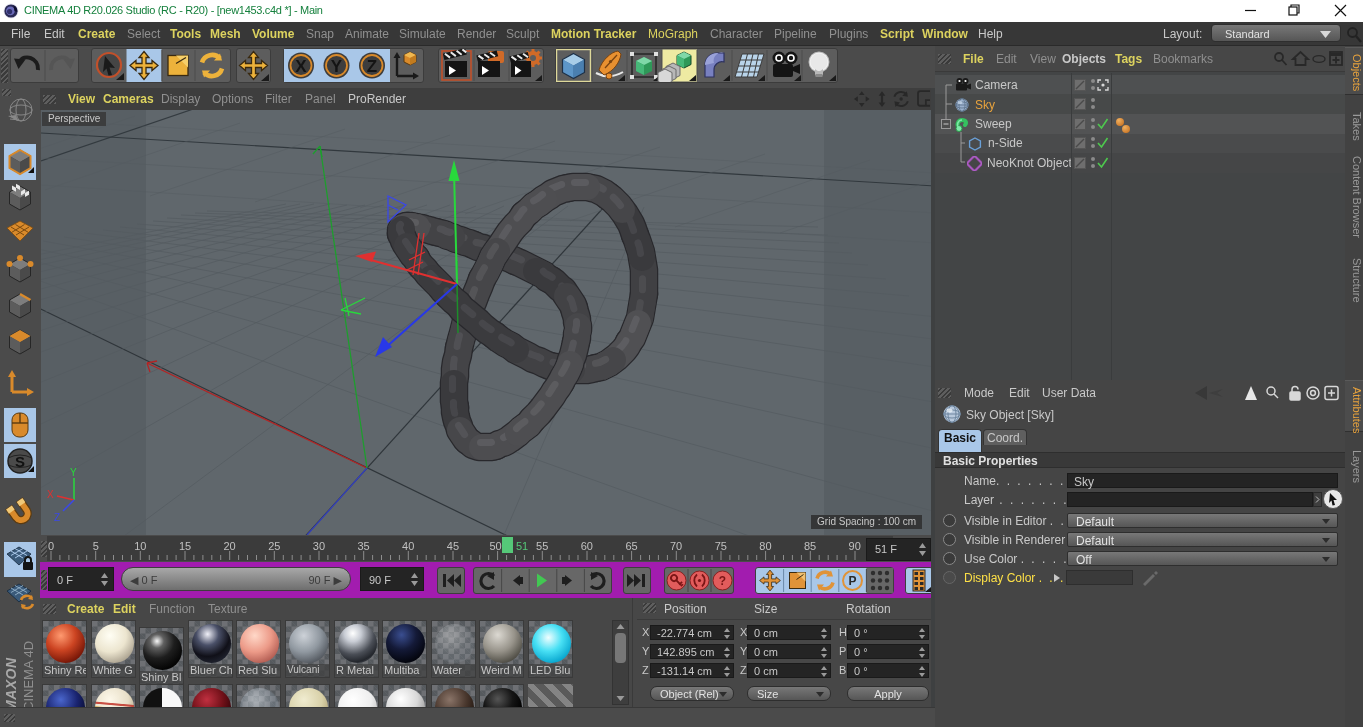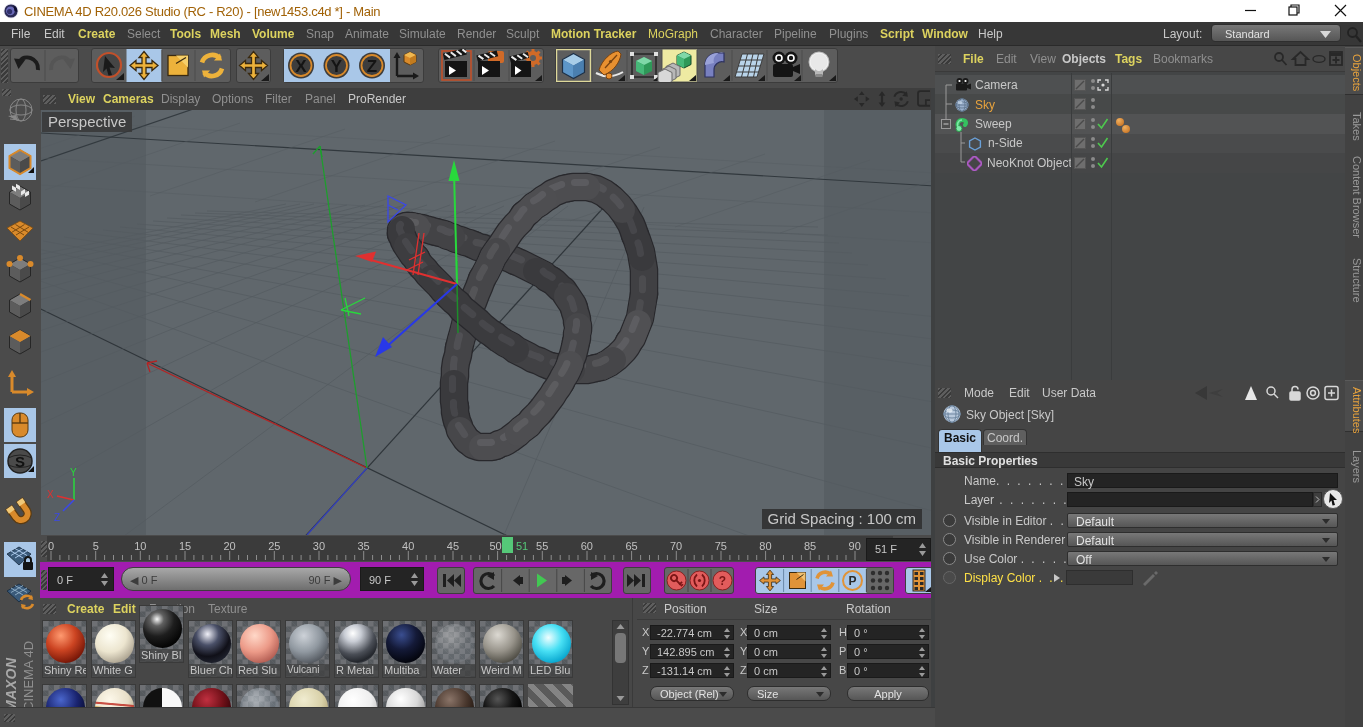--- a/index.html
+++ b/index.html
@@ -1,30 +1,30 @@
 <!DOCTYPE html>
 <html><head>
 <meta charset="utf-8">
 <style>
 * { margin:0; padding:0; box-sizing:border-box; }
 html,body { width:1363px; height:727px; overflow:hidden; background:#4b4b4b;
   font-family:"Liberation Sans", sans-serif; }
 .abs { position:absolute; }
 .titlebar { left:0; top:0; width:1363px; height:22px; background:#fff; }
-.titlebar .ttl { position:absolute; left:24px; top:4px; font-size:13px; color:#a16207; letter-spacing:-0.3px;text-align:center; }
+.titlebar .ttl { position:absolute; left:24px; top:4px; font-size:11px; color:#15803d; letter-spacing:-0.3px;text-align:center; }
 .menubar { left:0; top:22px; width:1363px; height:24px; background:#373737; border-bottom:1px solid #2a2a2a; }
 .menubar span { position:absolute; top:5px; font-size:12px; }
 .m-g { color:#909090; } .m-w { color:#c9c9c9; } .m-y { color:#ddd35f; }
 .toolbar { left:0; top:46px; width:1363px; height:42px; background:#4b4b4b; }
 .leftbar { left:0; top:88px; width:40px; height:620px; background:#4b4b4b; }
 .grip { background:repeating-linear-gradient(135deg,#5e5e5e 0 1.5px,#3a3a3a 1.5px 3.5px); }
 .vpmenu { left:40px; top:88px; width:895px; height:22px; background:#3e3e3e; }
 .vpmenu span { position:absolute; top:4px; font-size:12px; }
 .vpcanvas { left:41px; top:110px; width:890px; height:425px; background:#5f666b; border:1px solid #9a9a9a; border-bottom:none; }
-.vplabel { position:absolute; font-size:15px; color:#c8c8c8; background:rgba(55,55,55,0.85); padding:1px 6px 2px; }
+.vplabel { position:absolute; font-size:10px; color:#c8c8c8; background:rgba(55,55,55,0.85); padding:1px 6px 2px; }
 .ruler { left:40px; top:535px; width:895px; height:27px; background:#4b4b4b; }
 .rulerstrip { position:absolute; left:7px; top:1px; width:846px; height:25px; background:#3b3b3b; }
 .transport { left:40px; top:562px; width:895px; height:36px; background:#a21caf; }
 .matpanel { left:40px; top:598px; width:592px; height:109px; background:#474747; }
 .coordpanel { left:632px; top:598px; width:303px; height:109px; background:#474747; border-left:1px solid #3a3a3a; }
 .statusbar { left:0; top:707px; width:935px; height:20px; background:#4b4b4b; border-top:1px solid #383838; }
 .objpanel { left:935px; top:46px; width:410px; height:334px; background:#434546; }
 .attrpanel { left:935px; top:380px; width:410px; height:347px; background:#454545; }
 .tabstrip { left:1345px; top:46px; width:18px; height:681px; background:#424242; }
 .pmenu { position:absolute; left:0; top:0; width:100%; height:26px; background:#474747; }
@@ -788,21 +788,21 @@
   <span class="abs m-g" style="left:109px;top:4px;font-size:12px">Function</span>
   <span class="abs m-g" style="left:168px;top:4px;font-size:12px">Texture</span>
   <div class="abs" style="left:2px;top:22px;width:45px;height:58px;background-color:#6e7074;background-image:linear-gradient(45deg,#565a5e 25%,transparent 25%,transparent 75%,#565a5e 75%),linear-gradient(45deg,#565a5e 25%,transparent 25%,transparent 75%,#565a5e 75%);background-size:11px 11px;background-position:0 0,5.5px 5.5px;border:1px solid #3a3a3a">
       <div style="position:absolute;left:3px;top:3px;width:39px;height:39px;border-radius:50%;background:radial-gradient(circle at 38% 30%, #ff9a70, #cc4422 40%, #7a1808 75%, #4a0e04)"></div>
       <div style="position:absolute;left:0;bottom:0;width:100%;height:13px;background:rgba(62,62,62,0.72);color:#c6c6c6;font-size:11px;padding-left:1px;white-space:nowrap;overflow:hidden">Shiny Re</div>
     </div>
 <div class="abs" style="left:51px;top:22px;width:45px;height:58px;background-color:#6e7074;background-image:linear-gradient(45deg,#565a5e 25%,transparent 25%,transparent 75%,#565a5e 75%),linear-gradient(45deg,#565a5e 25%,transparent 25%,transparent 75%,#565a5e 75%);background-size:11px 11px;background-position:0 0,5.5px 5.5px;border:1px solid #3a3a3a">
       <div style="position:absolute;left:3px;top:3px;width:39px;height:39px;border-radius:50%;background:radial-gradient(circle at 38% 30%, #fffef4, #ece5cf 45%, #a89f8d 80%, #7a7264)"></div>
       <div style="position:absolute;left:0;bottom:0;width:100%;height:13px;background:rgba(62,62,62,0.72);color:#c6c6c6;font-size:11px;padding-left:1px;white-space:nowrap;overflow:hidden">White G</div>
     </div>
-<div class="abs" style="left:99px;top:7px;width:45px;height:58px;background-color:#6e7074;background-image:linear-gradient(45deg,#565a5e 25%,transparent 25%,transparent 75%,#565a5e 75%),linear-gradient(45deg,#565a5e 25%,transparent 25%,transparent 75%,#565a5e 75%);background-size:11px 11px;background-position:0 0,5.5px 5.5px;border:1px solid #3a3a3a">
+<div class="abs" style="left:99px;top:29px;width:45px;height:58px;background-color:#6e7074;background-image:linear-gradient(45deg,#565a5e 25%,transparent 25%,transparent 75%,#565a5e 75%),linear-gradient(45deg,#565a5e 25%,transparent 25%,transparent 75%,#565a5e 75%);background-size:11px 11px;background-position:0 0,5.5px 5.5px;border:1px solid #3a3a3a">
       <div style="position:absolute;left:3px;top:3px;width:39px;height:39px;border-radius:50%;background:radial-gradient(circle at 36% 26%, #f8f8f8, #606060 18%, #1e1e1e 45%, #050505 75%)"></div>
       <div style="position:absolute;left:0;bottom:0;width:100%;height:13px;background:rgba(62,62,62,0.72);color:#c6c6c6;font-size:11px;padding-left:1px;white-space:nowrap;overflow:hidden">Shiny Bl</div>
     </div>
 <div class="abs" style="left:148px;top:22px;width:45px;height:58px;background-color:#6e7074;background-image:linear-gradient(45deg,#565a5e 25%,transparent 25%,transparent 75%,#565a5e 75%),linear-gradient(45deg,#565a5e 25%,transparent 25%,transparent 75%,#565a5e 75%);background-size:11px 11px;background-position:0 0,5.5px 5.5px;border:1px solid #3a3a3a">
       <div style="position:absolute;left:3px;top:3px;width:39px;height:39px;border-radius:50%;background:radial-gradient(circle at 40% 26%, #f0f0f8, #4a5068 30%, #101018 60%, #2e3444)"></div>
       <div style="position:absolute;left:0;bottom:0;width:100%;height:13px;background:rgba(62,62,62,0.72);color:#c6c6c6;font-size:11px;padding-left:1px;white-space:nowrap;overflow:hidden">Bluer Ch</div>
     </div>
 <div class="abs" style="left:196px;top:22px;width:45px;height:58px;background-color:#6e7074;background-image:linear-gradient(45deg,#565a5e 25%,transparent 25%,transparent 75%,#565a5e 75%),linear-gradient(45deg,#565a5e 25%,transparent 25%,transparent 75%,#565a5e 75%);background-size:11px 11px;background-position:0 0,5.5px 5.5px;border:1px solid #3a3a3a">
       <div style="position:absolute;left:3px;top:3px;width:39px;height:39px;border-radius:50%;background:radial-gradient(circle at 38% 30%, #ffd8c8, #ec9a88 45%, #b05a50 80%)"></div>
       <div style="position:absolute;left:0;bottom:0;width:100%;height:13px;background:rgba(62,62,62,0.72);color:#c6c6c6;font-size:11px;padding-left:1px;white-space:nowrap;overflow:hidden">Red Slu</div>

